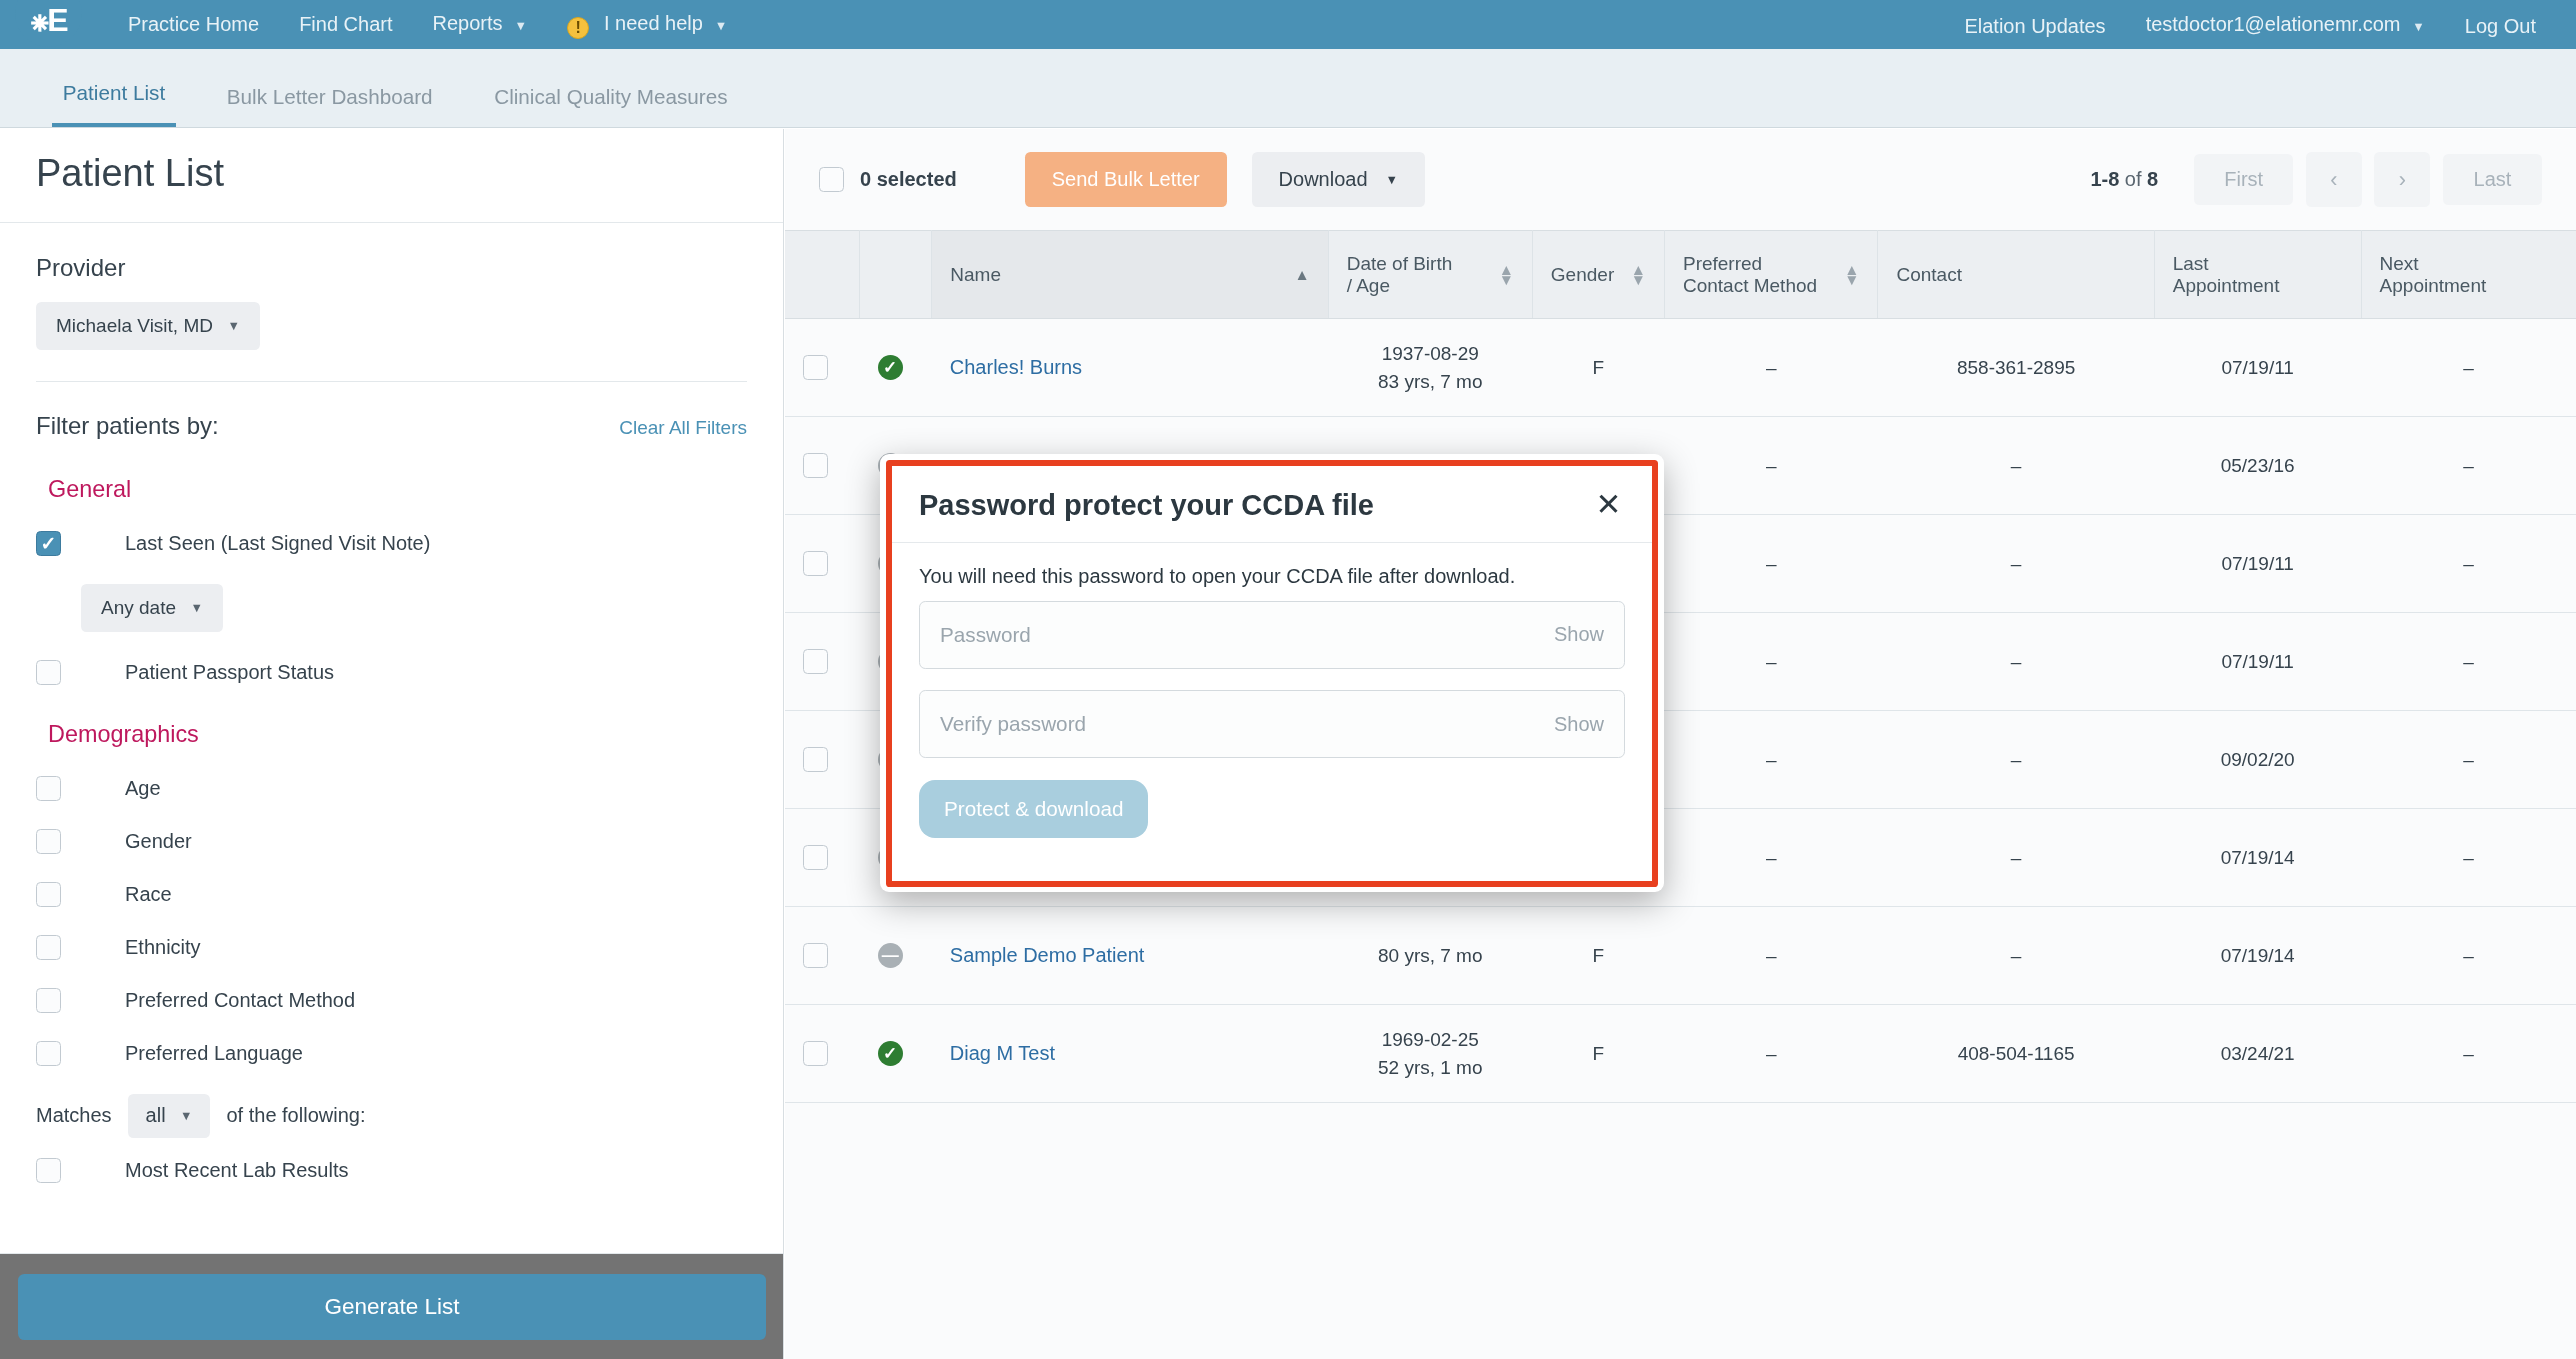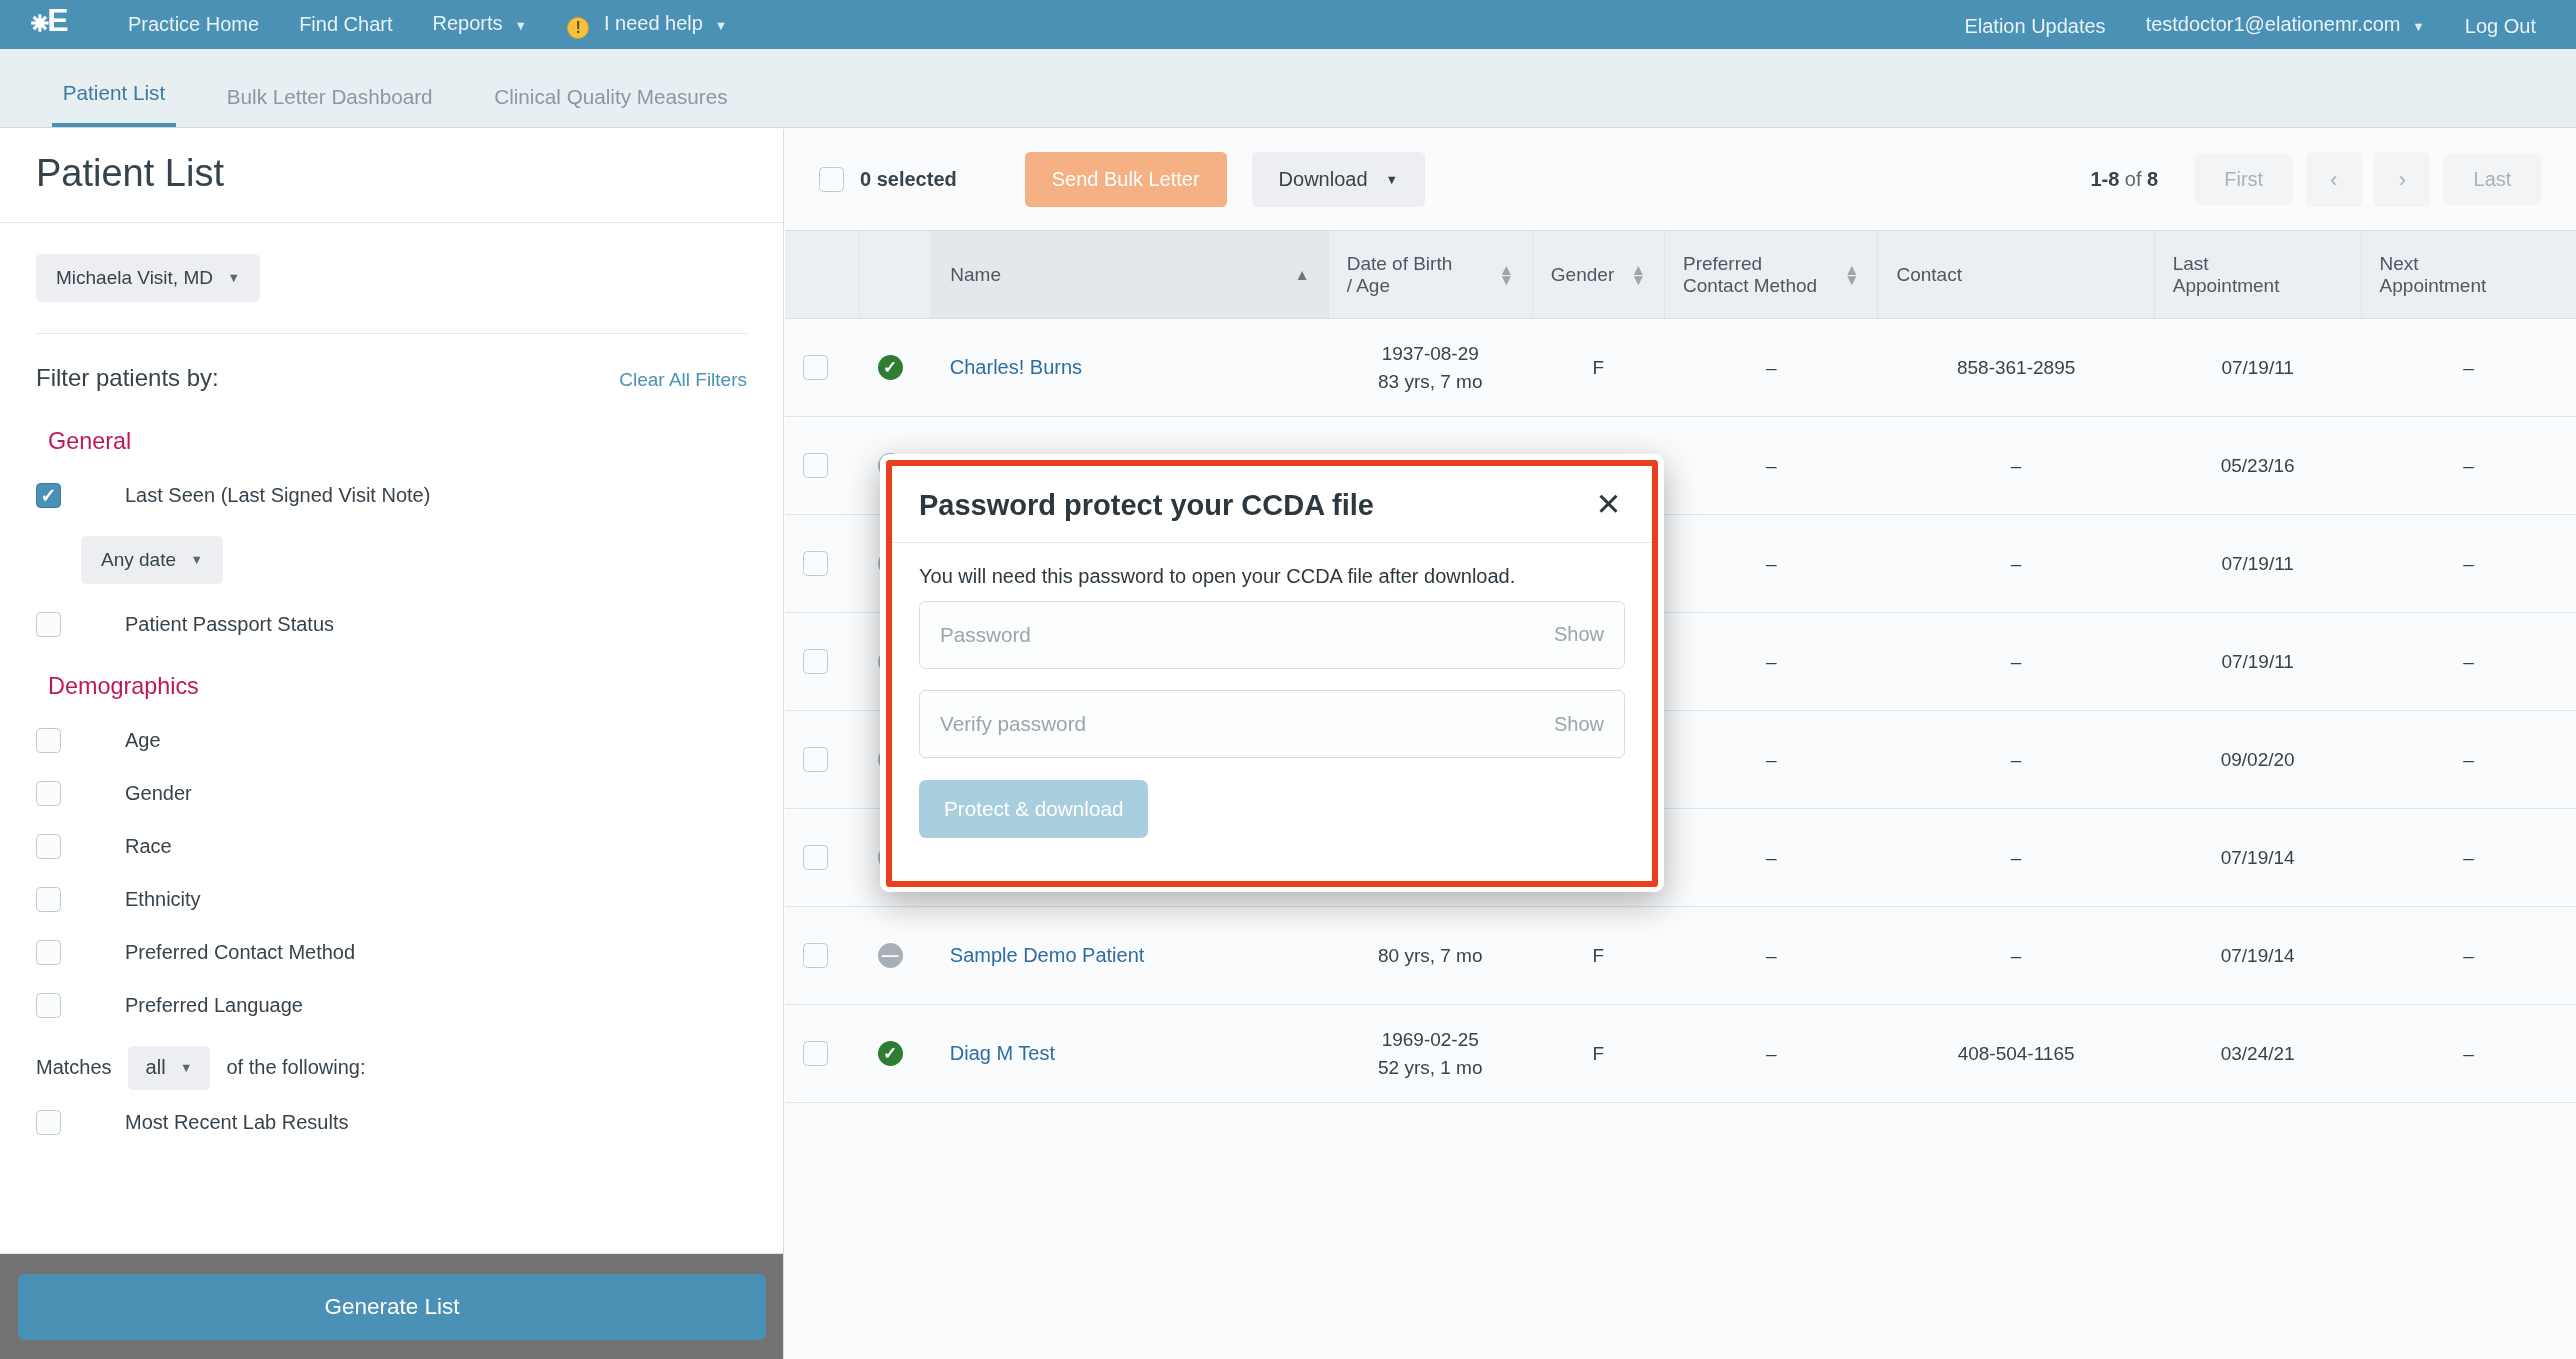--- a/index.html
+++ b/index.html
@@ -192,21 +192,21 @@
     background: #fcfdfd; height: 68px; margin-bottom: 21.6px;
     display: flex; align-items: center; padding: 0 20px; cursor: text;
   }
   .pw-input {
     border: none; outline: none; background: transparent; flex: 1;
     font-size: 20.7px; color: #36434d; font-family: "Liberation Sans", sans-serif;
   }
   .pw-input::placeholder { color: #9aa5ad; }
   .pw-show { font-size: 20px; color: #9aa5ad; cursor: pointer; margin-left: 12.6px; }
   .btn-protect {
-    background: #a9cede; color: #ffffff; border: none; border-radius: 7px;
+    background: #a9cede; color: #ffffff; border: none; border-radius: 16px;
     font-size: 20.7px; padding: 17px 25px; cursor: pointer;
     font-family: "Liberation Sans", sans-serif;
   }
 </style>
 </head>
 <body>
 
 <div class="app">
 
   <div class="topnav">
@@ -258,20 +258,21 @@
     </div>
   </div>
 
   <div class="sidebar">
 
     <div class="sb-title-row">
       <div class="sb-title">Patient List</div>
     </div>
 
     <div class="sb-section">
+      <div class="sb-h">Provider</div>
       <div class="dropdown">
         <span>Michaela Visit, MD</span>
         <span class="dcaret">▼</span>
       </div>
       <div class="divider"></div>
     </div>
 
     <div class="filter-head">
       <div class="filter-head-l">Filter patients by:</div>
       <div class="clear-link">Clear All Filters</div>

